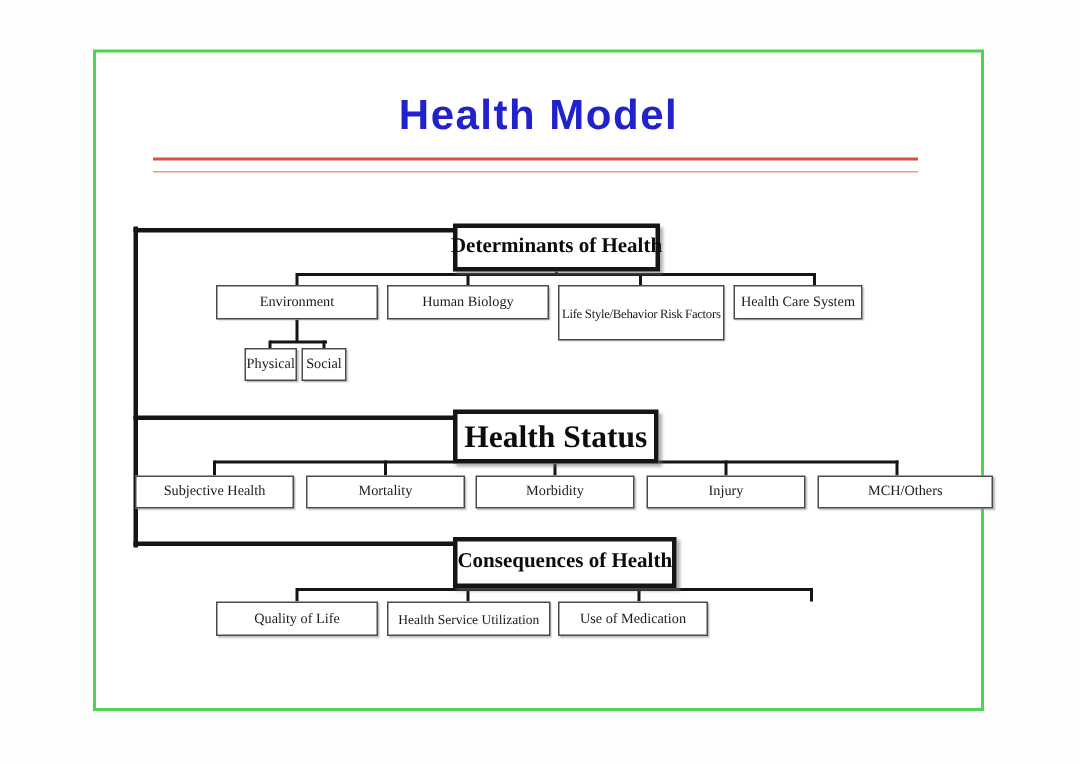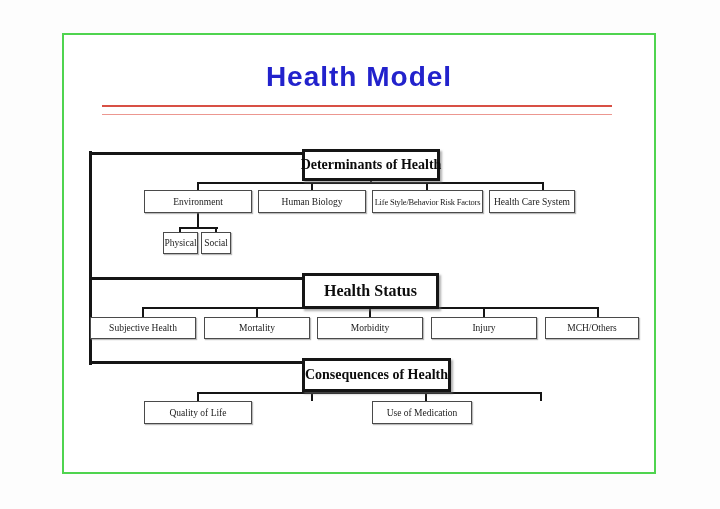--- a/index.html
+++ b/index.html
@@ -55,36 +55,36 @@
           box-shadow:2px 2px 2px rgba(110,110,110,0.55);
           display:flex; align-items:center; justify-content:center;
           font-family:"Liberation Serif","DejaVu Serif",serif;
           font-weight:bold; color:#0c0c0c; white-space:nowrap;margin-top:12px; }
   .cbox { position:absolute; background:#ffffff; border:1px solid #4a4a4a;
           box-shadow:1px 1px 1px rgba(120,120,120,0.5);
           display:flex; align-items:center; justify-content:center;
           font-family:"Liberation Serif","DejaVu Serif",serif;
           font-size:9.5px; color:#1a1a1a; white-space:nowrap; }
   .b-det { left:238px; top:102px; width:138px; height:32px; font-size:14px; }
-  .b-hs  { left:238px; top:226px; width:137px; height:36px; font-size:16px; }
+  .b-hs  { left:238px; top:226px; width:137px; height:36px; font-size:21px; }
   .b-con { left:238px; top:311px; width:149px; height:34px; font-size:14px; }
 
   .b-env { left:80px;  top:155px; width:108px; height:23px; }
   .b-hb  { left:194px; top:155px; width:108px; height:23px; }
-  .b-ls  { left:308px; top:155px; width:111px; height:23px; font-size:8.5px; letter-spacing:-0.2px; }
+  .b-ls  { left:308px; top:155px; width:111px; height:37px; font-size:8.5px; letter-spacing:-0.2px; }
   .b-hcs { left:425px; top:155px; width:86px; height:23px; }
 
   .b-phy { left:99px;  top:197px; width:35px; height:22px; }
   .b-soc { left:137px; top:197px; width:30px; height:22px; }
 
   .b-sub { left:26px;  top:282px; width:106px; height:22px; }
   .b-mor { left:140px; top:282px; width:106px; height:22px; }
   .b-mrb { left:253px; top:282px; width:106px; height:22px; }
   .b-inj { left:367px; top:282px; width:106px; height:22px; }
-  .b-mch { left:481px; top:282px; width:94px; height:22px; }
+  .b-mch { left:481px; top:282px; width:117px; height:22px; }
 
   .b-qol { left:80px;  top:366px; width:108px; height:23px; }
   .b-hsu { left:194px; top:366px; width:109px; height:23px; font-size:9px; }
   .b-uom { left:308px; top:366px; width:100px; height:23px; }
   .b-oth { left:423px; top:366px; width:108px; height:23px; }
 </style>
 </head>
 <body>
 
 <div class="stage">
@@ -138,16 +138,17 @@
     <div class="cbox b-phy">Physical</div>
     <div class="cbox b-soc">Social</div>
 
     <div class="cbox b-sub">Subjective Health</div>
     <div class="cbox b-mor">Mortality</div>
     <div class="cbox b-mrb">Morbidity</div>
     <div class="cbox b-inj">Injury</div>
     <div class="cbox b-mch">MCH/Others</div>
 
     <div class="cbox b-qol">Quality of Life</div>
+    <div class="cbox b-hsu">Health Service Utilization</div>
     <div class="cbox b-uom">Use of Medication</div>
 
   </div>
 </div>
 
 </body></html>

